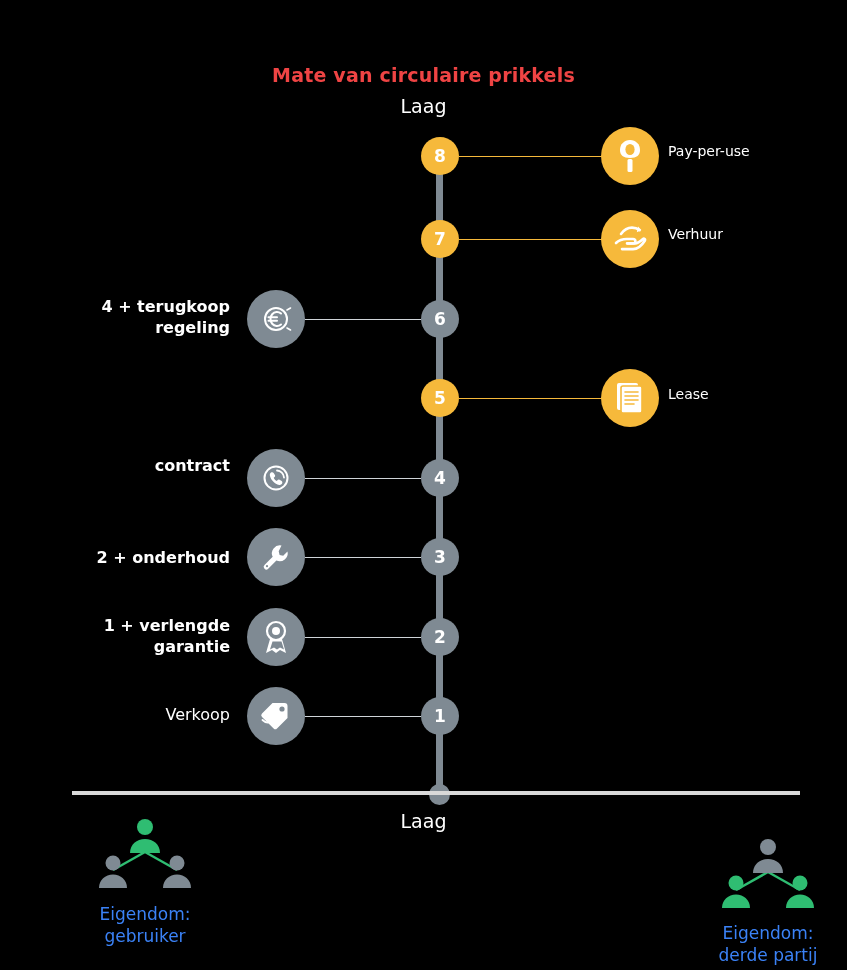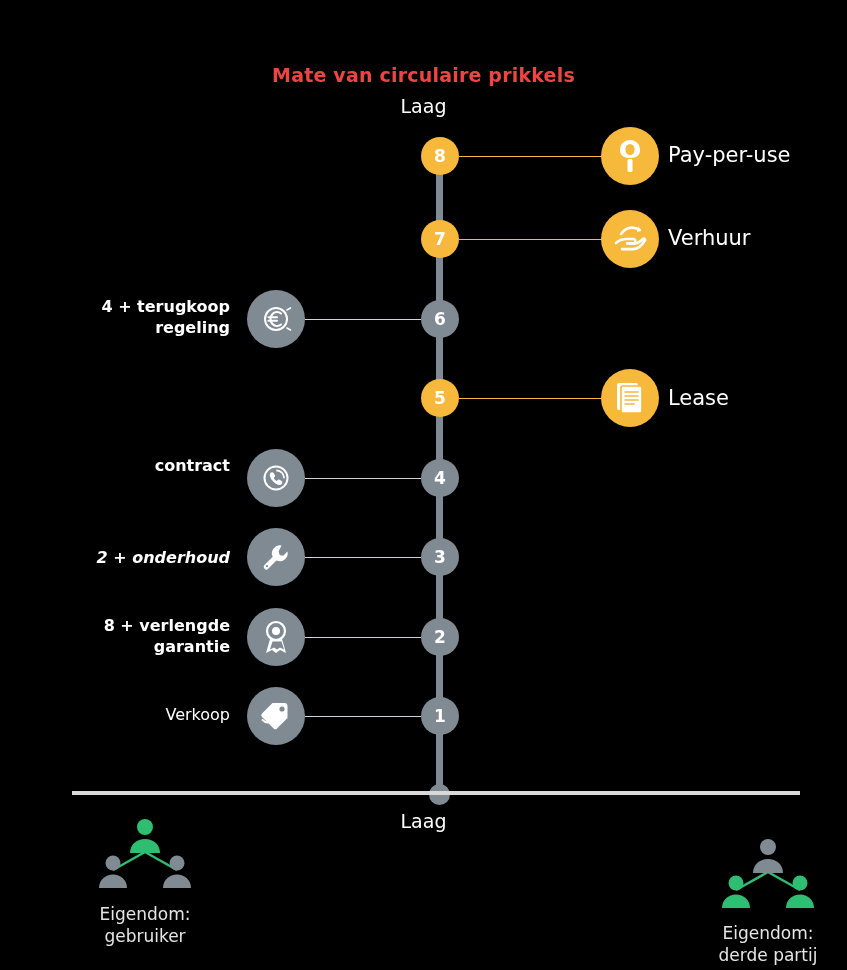--- a/index.html
+++ b/index.html
@@ -36,33 +36,33 @@
   .conn{position:absolute;height:1px;}
   .conn.grey{background:#cfd4d8;}
   .conn.amber{background:#f6b93b;}
 
   
   .lbl-left{position:absolute;text-align:right;font-size:16px;font-weight:bold;
             line-height:21px;color:#ffffff;}
   .lbl-left.thin{font-weight:normal;}
 
   
-  .lbl-right{position:absolute;font-size:21px;color:#ffffff;white-space:nowrap;}
+  .lbl-right{position:absolute;font-size:14px;color:#ffffff;white-space:nowrap;}
 
   
   .badge{position:absolute;width:58px;height:58px;border-radius:50%;
          display:flex;align-items:center;justify-content:center;}
   .badge.grey{background:#7f8a93;}
   .badge.amber{background:#f6b93b;}
   .badge svg{display:block;}
 
   
   .people{position:absolute;width:120px;height:80px;}
   .cap{position:absolute;width:220px;text-align:center;font-size:17px;
-       line-height:22px;color:#e5e5e5;}
+       line-height:22px;color:#3b82f6;}
 </style>
 </head>
 <body>
 
 <div class="stage">
 
   <div class="title">Mate van circulaire prikkels</div>
   <div class="title-sub">Laag</div>
 
   <div class="axis"></div>
@@ -145,32 +145,32 @@
   <div class="lbl-left" style="left:40px;top:455px;width:190px;">
     <div>contract</div>
   </div>
 
   <div class="badge grey" style="left:247px;top:528px;">
     <svg width="32" height="32" viewBox="0 0 32 32">
       <path d="M21.5 4.5a8 8 0 0 0-8.8 11.3L4.5 24a2.6 2.6 0 1 0 3.7 3.7l8.2-8.2A8 8 0 0 0 27.5 10.5l-4.3 4.3-3.6-.9-.9-3.6z" fill="#fff"></path>
       <circle cx="7" cy="25.2" r="1.1" fill="#7f8a93"></circle>
     </svg>
   </div>
-  <div class="lbl-left" style="left:20px;top:547px;width:210px;font-style:italic;">2 + onderhoud</div>
+  <div class="lbl-left" style="left:20px;top:547px;width:210px;">2 + onderhoud</div>
 
   <div class="badge grey" style="left:247px;top:608px;">
     <svg width="28" height="34" viewBox="0 0 28 34">
       <circle cx="14" cy="11" r="9" fill="none" stroke="#fff" stroke-width="2.2"></circle>
       <circle cx="14" cy="11" r="4" fill="#fff"></circle>
       <path d="M8 19l-4 14 6-3 4 3 4-3 6 3-4-14" fill="#fff"></path>
       <path d="M10.5 21.5l-2.5 8 4-2 3 2 3-2 4 2-2.5-8" fill="#7f8a93"></path>
     </svg>
   </div>
   <div class="lbl-left" style="left:40px;top:615px;width:190px;">
-    <div>8 + verlengde</div>
+    <div>1 + verlengde</div>
     <div>garantie</div>
   </div>
 
   <div class="badge grey" style="left:247px;top:687px;">
     <svg width="34" height="30" viewBox="0 0 34 30">
       <path d="M3 12.5L13.5 2h12a3 3 0 0 1 3 3v12L18 27.5a2.4 2.4 0 0 1-3.4 0L3 15.9a2.4 2.4 0 0 1 0-3.4z" fill="#fff"></path>
       <circle cx="23" cy="8" r="2.6" fill="#7f8a93"></circle>
       <path d="M3.5 19c2.5 2.5 6 3 9 1.5" stroke="#fff" stroke-width="1.8" fill="none" stroke-linecap="round"></path>
     </svg>
   </div>

